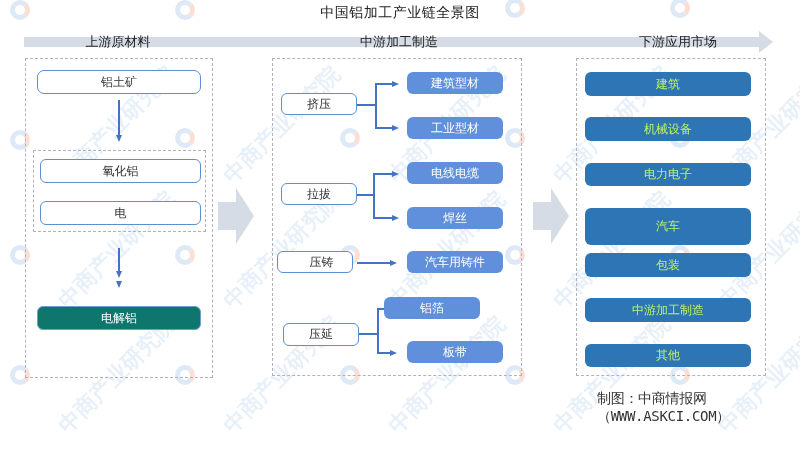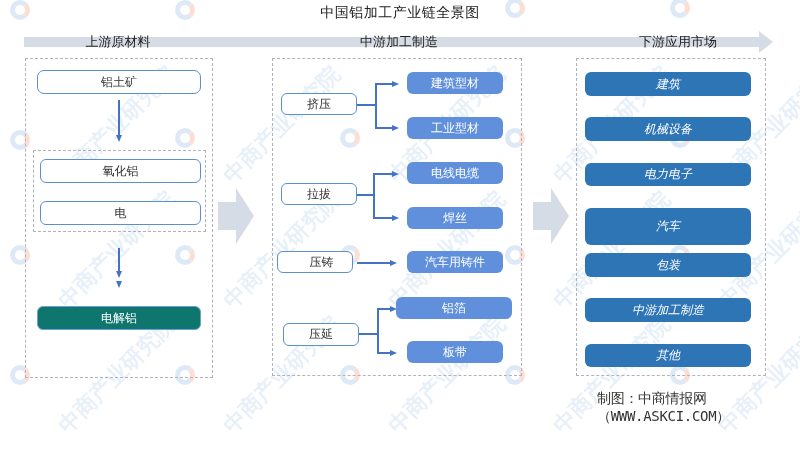--- a/index.html
+++ b/index.html
@@ -29,21 +29,21 @@
       position: absolute; border: 1px dashed #b0b4ba;
     }
 
     .box {
       position: absolute; display: flex; align-items: center; justify-content: center;
       font-size: 12px; border-radius: 6px;
     }
     .box-outline { border: 1.3px solid #5b8fcd; background: #fff; color: #333; }
     .box-light { background: #0f766e; border: 1.3px solid #6c9fd6; color: #fff; }
     .box-mid { background: #6090dc; color: #fff; margin-left: 8px; }
-    .box-dark { background: #2e75b6; color: #ffffff; font-style: italic; }
+    .box-dark { background: #2e75b6; color: #bef264; }
 
     .line { position: absolute; background: #4472c4; }
     .ah-right {
       position: absolute; width: 0; height: 0;
       border-top: 3px solid transparent; border-bottom: 3px solid transparent;
       border-left: 7px solid #4472c4;
     }
     .ah-down {
       position: absolute; width: 0; height: 0;
       border-left: 3px solid transparent; border-right: 3px solid transparent;
@@ -162,21 +162,21 @@
 <div class="ah-right" style="left:390px;top:260px;"></div>
 <div class="box box-mid" style="left:399px;top:251px;width:96px;height:22px;">汽车用铸件</div>
 
 <div class="box box-outline" style="left:283px;top:323px;width:76px;height:23px;">压延</div>
 <div class="line" style="left:359px;top:333px;width:18px;height:1.5px;"></div>
 <div class="line" style="left:377px;top:308px;width:1.5px;height:45px;"></div>
 <div class="line" style="left:377px;top:308px;width:15px;height:1.5px;"></div>
 <div class="ah-right" style="left:390px;top:306px;"></div>
 <div class="line" style="left:377px;top:352px;width:15px;height:1.5px;"></div>
 <div class="ah-right" style="left:390px;top:350px;"></div>
-<div class="box box-mid" style="left:388px;top:297px;width:116px;height:22px;">铝箔</div>
+<div class="box box-mid" style="left:376px;top:297px;width:96px;height:22px;">铝箔</div>
 <div class="box box-mid" style="left:399px;top:341px;width:96px;height:22px;">板带</div>
 
 <svg class="big-arrow" style="left:533px;top:188px;" width="36" height="56" viewBox="0 0 36 56">
   <polygon points="0,14 18,14 18,0 36,28 18,56 18,42 0,42" fill="#d6dce6"></polygon>
 </svg>
 
 <div class="panel" style="left:576px;top:58px;width:190px;height:318px;"></div>
 <div class="box box-dark" style="left:585px;top:72px;width:166px;height:24px;">建筑</div>
 <div class="box box-dark" style="left:585px;top:117px;width:166px;height:24px;">机械设备</div>
 <div class="box box-dark" style="left:585px;top:163px;width:166px;height:23px;">电力电子</div>

